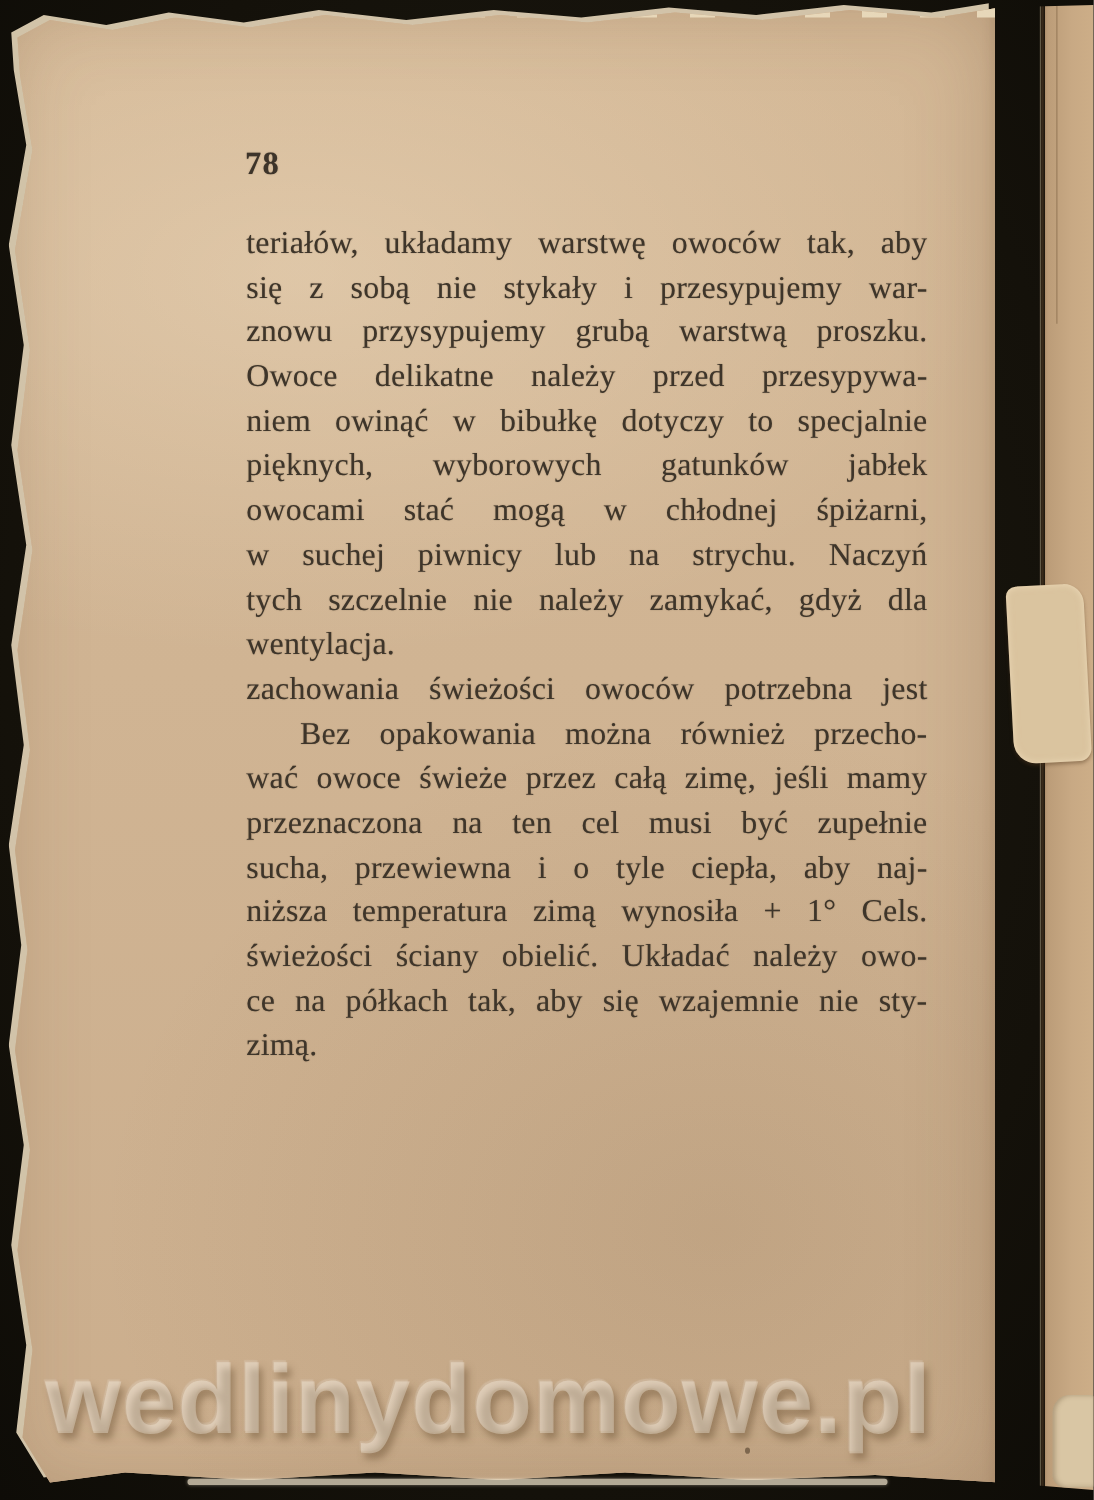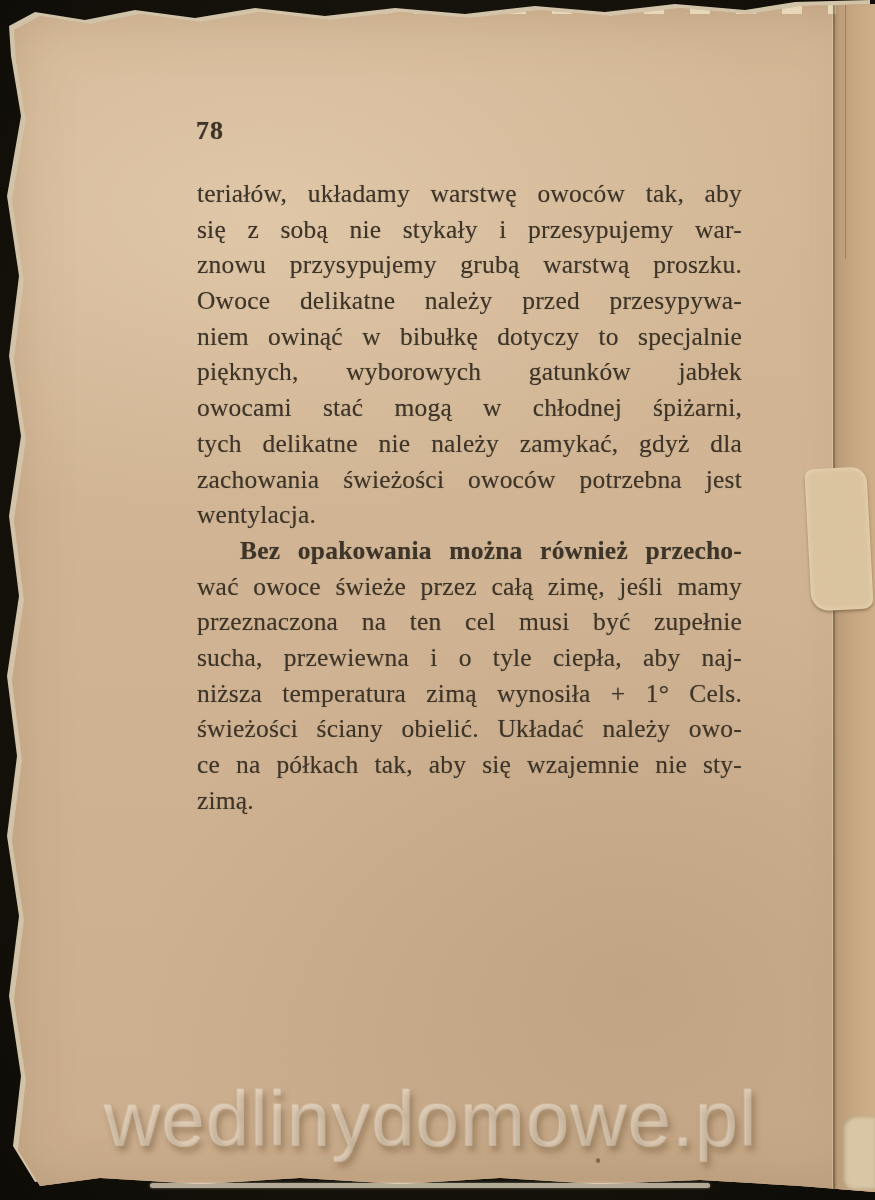--- a/index.html
+++ b/index.html
@@ -1,21 +1,21 @@
 <!DOCTYPE html>
 <html><head>
 <meta charset="utf-8">
 <style>
   html,body{margin:0;padding:0;}
   body{
     width:875px;height:1200px;overflow:hidden;position:relative;
     background:radial-gradient(ellipse at 50% 45%, #1d1a12 0%, #14110a 70%, #0e0c07 100%);
     font-family:"Liberation Serif","DejaVu Serif",serif;
   }
-  .scene{position:absolute;inset:0;width:875px;height:1200px;}
+  .scene{position:absolute;inset:0;width:796px;height:1200px;}
 
   
   .paper-fringe{
     position:absolute;inset:0;
     background:#e7d7ba;
     clip-path:polygon(14px 30px,40px 16px,90px 24px,140px 14px,200px 22px,260px 12px,330px 20px,400px 12px,470px 18px,540px 10px,610px 16px,680px 8px,750px 14px,800px 6px,875px 4px,875px 1192px,800px 1186px,700px 1180px,600px 1184px,500px 1178px,400px 1184px,300px 1178px,200px 1184px,100px 1178px,40px 1186px,18px 1150px,26px 1080px,14px 1000px,24px 920px,12px 840px,22px 760px,12px 680px,24px 600px,14px 520px,26px 440px,14px 360px,24px 280px,12px 200px,26px 120px,16px 60px);
     transform:translate(-5px,-4px);
     opacity:.9;
   }
 
@@ -92,26 +92,26 @@
     text-shadow:0 0 1px rgba(62,48,32,.45);
     z-index:4;
   }
   .line{
     text-align:justify;
     text-align-last:justify;
     white-space:nowrap;
     height:35.7px;
   }
   .line.para-end{text-align-last:left;}
-  .line.indent{text-indent:43px;font-weight:bold;}
+  .line.indent{text-indent:43px;}
 
   .watermark{
     position:absolute;left:50%;top:1080px;transform:translateX(-51%);
     font-family:"Liberation Sans","DejaVu Sans",sans-serif;
-    font-size:78px;font-weight:400;line-height:1;
+    font-size:78px;font-weight:700;line-height:1;
     color:rgba(252,246,234,.34);
     text-shadow:3px 5px 6px rgba(112,86,55,.5), -1px -1px 1px rgba(255,255,255,.18);
     letter-spacing:1px;
     z-index:5;
     white-space:nowrap;
   }
 </style>
 </head>
 <body>
 
@@ -133,23 +133,24 @@
     <div class="page-number">78</div>
 
     <div class="text-block">
       <div class="line">teriałów, układamy warstwę owoców tak, aby</div>
       <div class="line">się z sobą nie stykały i przesypujemy war-</div>
       <div class="line">znowu przysypujemy grubą warstwą proszku.</div>
       <div class="line">Owoce delikatne należy przed przesypywa-</div>
       <div class="line">niem owinąć w bibułkę dotyczy to specjalnie</div>
       <div class="line">pięknych, wyborowych gatunków jabłek</div>
       <div class="line">owocami stać mogą w chłodnej śpiżarni,</div>
-      <div class="line">tych delikatne nie należy zamykać, gdyż dla</div>
+      <div class="line">w suchej piwnicy lub na strychu. Naczyń</div>
+      <div class="line">tych szczelnie nie należy zamykać, gdyż dla</div>
+      <div class="line para-end">wentylacja.</div>
       <div class="line">zachowania świeżości owoców potrzebna jest</div>
-      <div class="line para-end">wentylacja.</div>
       <div class="line indent">Bez opakowania można również przecho-</div>
       <div class="line">wać owoce świeże przez całą zimę, jeśli mamy</div>
       <div class="line">przeznaczona na ten cel musi być zupełnie</div>
       <div class="line">sucha, przewiewna i o tyle ciepła, aby naj-</div>
       <div class="line">niższa temperatura zimą wynosiła + 1° Cels.</div>
       <div class="line">świeżości ściany obielić. Układać należy owo-</div>
       <div class="line">ce na półkach tak, aby się wzajemnie nie sty-</div>
       <div class="line para-end">zimą.</div>
     </div>
   </div>

